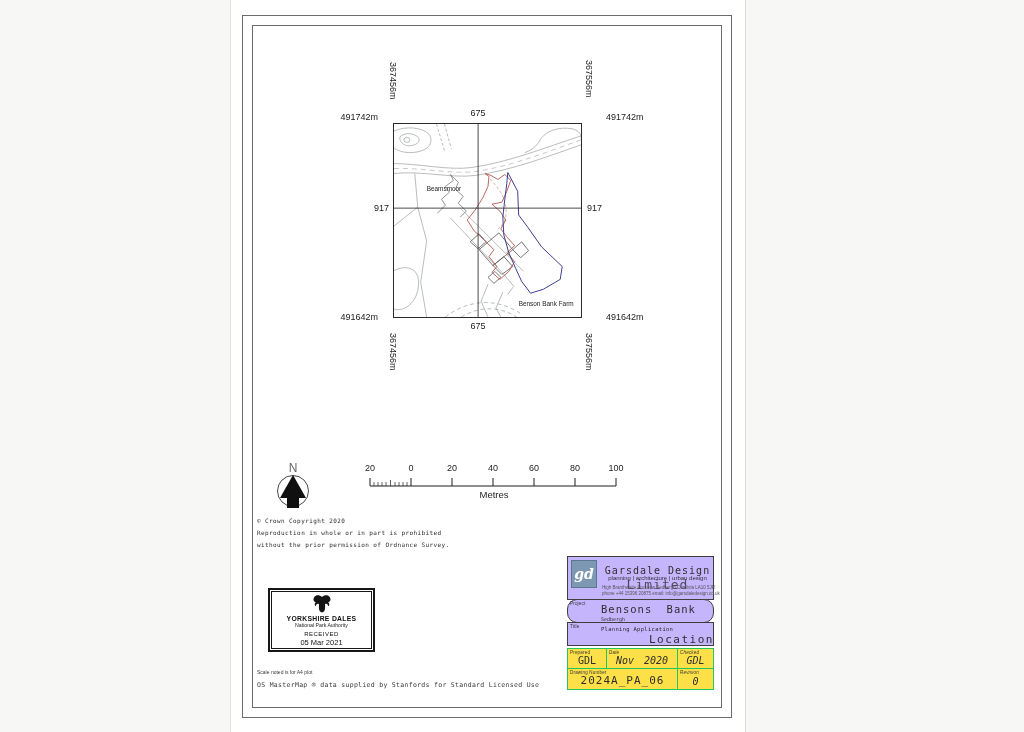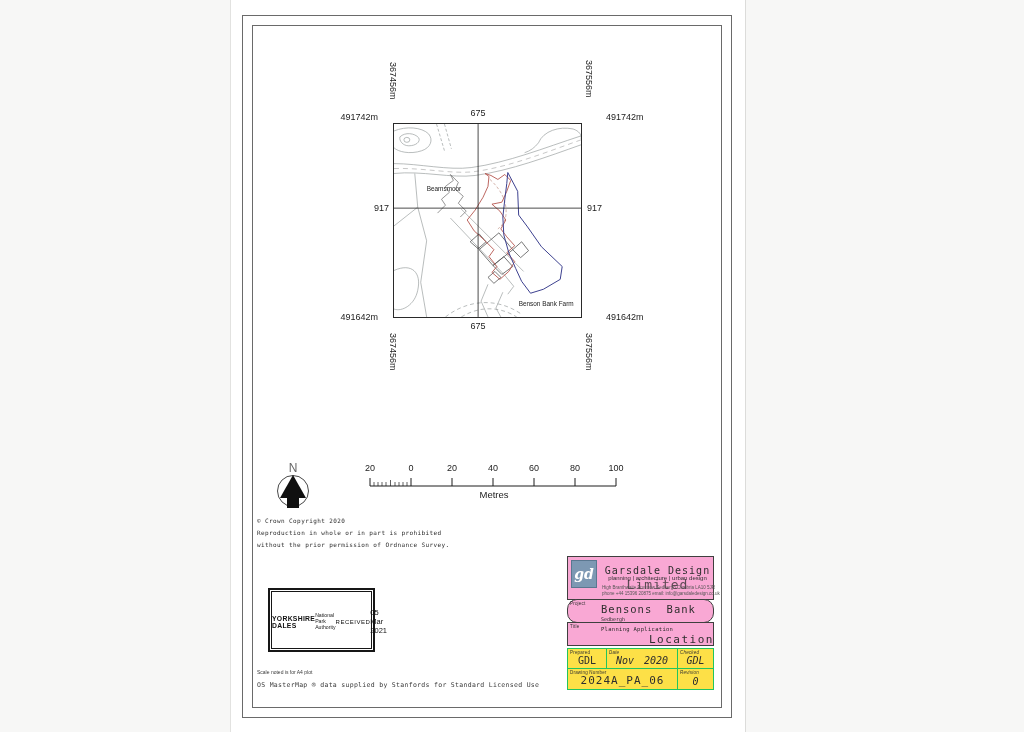--- a/index.html
+++ b/index.html
@@ -17,32 +17,32 @@
   .vcoord { transform:rotate(90deg); transform-origin:0 0; }
   .ctr { transform:translateX(-50%); }
   .rgt { transform:translateX(-100%); }
   .maplabel { font-family:"Liberation Sans", sans-serif; }
   
   .scale-lbl { font-size:9px; color:#1c1c1c; transform:translateX(-50%); }
   
   .cad { font-family:"DejaVu Sans Mono", monospace; color:#2e2e2e; }
   .copy-line { font-size:6px; letter-spacing:.4px; line-height:12px; white-space:nowrap; }
   
-  .tb-section { position:absolute; left:567px; width:147px; border:1px solid #3f3f3f; background:#f9a8d4; }
+  .tb-section { position:absolute; left:567px; width:147px; border:1px solid #3f3f3f; background:#c4b5fd; }
   .tb-label { position:absolute; left:2px; top:1px; font-size:4.5px; color:#333; letter-spacing:.2px; }
   .cellgrid { position:absolute; left:567px; top:648px; width:147px; }
   .cellrow { display:flex; }
   .cell { position:relative; border:1px solid #22c55e; height:21px; background:#fde047; }
   .cell + .cell { margin-left:-1px;font-style:italic; }
   .cellrow + .cellrow { margin-top:-1px; }
   .cell .val { position:absolute; left:0; right:0; bottom:2px; text-align:center;
                font-family:"DejaVu Sans Mono", monospace; font-size:10px; color:#2e2e2e; }
   
   #stamp { left:268px; top:588px; width:107px; height:64px; border:2px solid #161616; background:#fff; }
-  #stamp-inner { position:absolute; inset:1px; border:1px solid #161616; display:flex; flex-direction:row;
+  #stamp-inner { position:absolute; inset:1px; border:1px solid #161616; display:flex; flex-direction:column;
                  align-items:center; padding-top:2px; }
   .stamp-t1 { font-size:6.8px; font-weight:bold; letter-spacing:.3px; color:#111; margin-top:1px; }
   .stamp-t2 { font-size:5.2px; color:#222; }
   .stamp-t3 { font-size:6px; color:#111; margin-top:2.5px; letter-spacing:.5px; }
   .stamp-t4 { font-size:7.5px; color:#111; margin-top:1px; }
   .note { white-space:nowrap; color:#3a3a3a; }
   svg { display:block; }
 </style>
 </head>
 <body>

